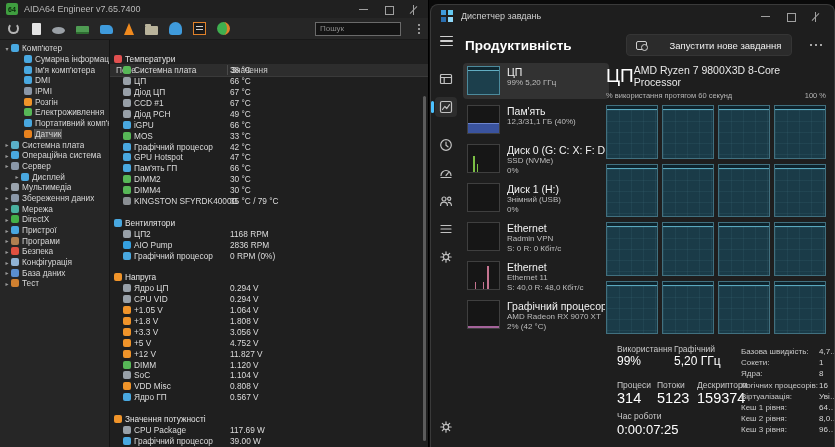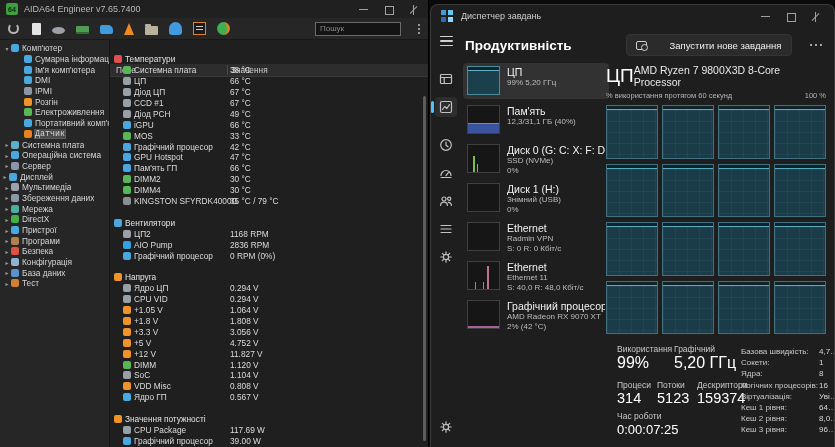--- a/index.html
+++ b/index.html
@@ -36,21 +36,21 @@
             font-size:8px;padding:0 4px;}
   .a-search::placeholder{color:#8a8a8a;}
   .kebab{display:flex;flex-direction:column;gap:2px;margin-left:6px;}
   .kebab i{width:2px;height:2px;background:#bdbdbd;border-radius:50%;}
   .a-body{position:absolute;top:40px;left:0;right:0;bottom:0;display:flex;}
   .a-tree{width:110px;background:#262626;border-right:1px solid #151515;padding-top:3px;overflow:hidden;}
   .trow{display:flex;align-items:center;height:10.7px;font-size:8.3px;color:#d6d6d6;white-space:nowrap;overflow:hidden;}
   .arr{width:8px;font-size:6px;color:#9a9a9a;text-align:center;flex:none;}
   .tico{width:8px;height:8px;border-radius:2px;margin-right:3px;flex:none;}
   .tlabel{overflow:hidden;text-overflow:clip;}
-  .tsel .tlabel{background:#4a4a4a;outline:1px solid #5a5a5a;font-family:Liberation Mono, monospace;}
+  .tsel .tlabel{background:#4a4a4a;outline:1px solid #5a5a5a;}
   .a-list{flex:1;position:relative;background:#1f1f1f;overflow:hidden;}
   .a-cols{height:13px;background:#2d2d2d;border-bottom:1px solid #3a3a3a;position:relative;
           font-size:8.3px;color:#cfcfcf;line-height:13px;margin-top:24px;}
   .a-col-field{position:absolute;left:6px;}
   .a-col-value{position:absolute;left:121px;}
   .a-cols::after{content:"";position:absolute;left:117px;top:1px;bottom:1px;width:1px;background:#4a4a4a;}
   .a-rows{position:absolute;top:14px;left:0;right:8px;bottom:0;overflow:hidden;}
   .srow{position:relative;height:10.9px;display:flex;align-items:center;font-size:8.3px;color:#dcdcdc;white-space:nowrap;}
   .srow .sico{width:8px;height:8px;border-radius:2px;margin-right:3px;flex:none;}
   .shead{padding-left:4px;color:#e4e4e4;}
@@ -110,21 +110,21 @@
   .p-row2{height:12px;margin-top:2px;display:flex;justify-content:space-between;font-size:7.5px;color:#b5b5b5;}
   .grid{margin-top:2px;display:grid;grid-template-columns:repeat(4,1fr);grid-template-rows:repeat(4,53.5px);
         column-gap:4px;row-gap:5px;}
   .cell{position:relative;background:#0e242d;border:1px solid #41707f;overflow:hidden;}
   .cell .fill{position:absolute;left:0;right:0;bottom:0;height:94%;
     background:linear-gradient(rgba(150,210,230,0.06) 1px,transparent 1px) 0 0/100% 11px,
                linear-gradient(90deg,rgba(150,210,230,0.06) 1px,transparent 1px) 0 0/12px 100%,#1a3b48;
     border-top:1px solid #5aa9bf;}
   .p-stats{position:relative;margin-top:10px;height:100px;margin-left:11px;}
   .st-l{position:absolute;font-size:8.5px;color:#c9c9c9;white-space:nowrap;}
-  .st-v{position:absolute;font-size:16px;color:#ffffff;white-space:nowrap;}
+  .st-v{position:absolute;font-size:12px;color:#ffffff;white-space:nowrap;}
   .st-v.md{font-size:14.5px;}
   .st-v.sm{font-size:13px;}
   .p-details{position:absolute;left:124px;top:3px;width:100px;}
   .d-row{display:flex;height:11.2px;font-size:8px;color:#c9c9c9;white-space:nowrap;overflow:hidden;}
   .d-row .dl{flex:1;overflow:hidden;}
   .d-row .dv{width:22px;flex:none;color:#d6d6d6;}
 </style>
 </head>
 <body>
 
@@ -205,21 +205,21 @@
           <div class="trow" style="padding-left: 3px;">
             <span class="arr">▸</span>
             <span class="tico" style="background: rgb(73, 168, 224);"></span>
             <span class="tlabel">Операційна система</span>
           </div>
           <div class="trow" style="padding-left: 3px;">
             <span class="arr">▸</span>
             <span class="tico" style="background: rgb(138, 151, 168);"></span>
             <span class="tlabel">Сервер</span>
           </div>
-          <div class="trow" style="padding-left: 1px;">
+          <div class="trow" style="padding-left: 13px;">
             <span class="arr">▸</span>
             <span class="tico" style="background: rgb(73, 168, 224);"></span>
             <span class="tlabel">Дисплей</span>
           </div>
           <div class="trow" style="padding-left: 3px;">
             <span class="arr">▸</span>
             <span class="tico" style="background: rgb(154, 163, 173);"></span>
             <span class="tlabel">Мультимедіа</span>
           </div>
           <div class="trow" style="padding-left: 3px;">

